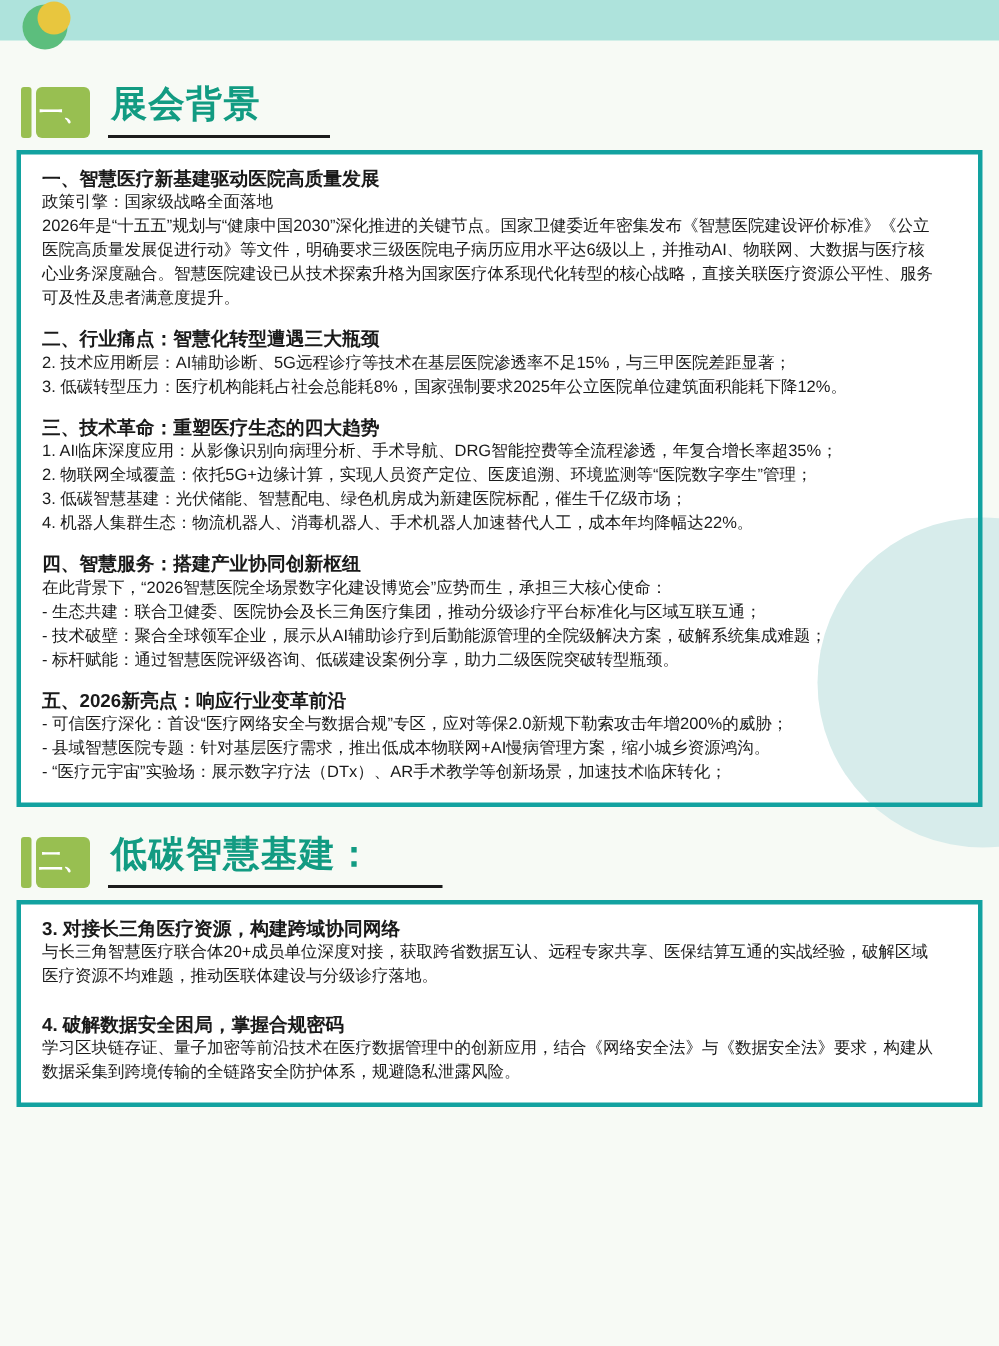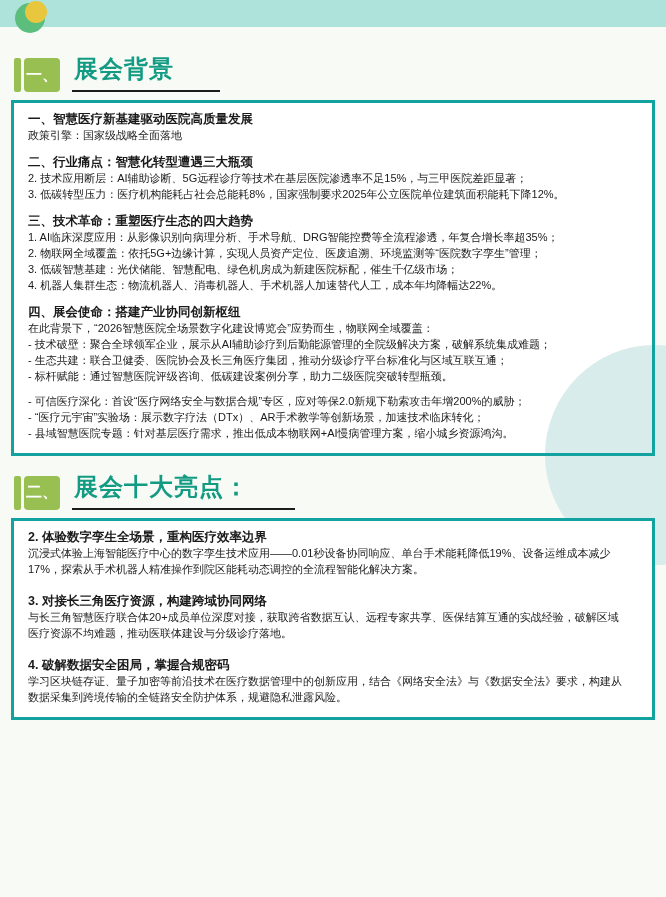--- a/index.html
+++ b/index.html
@@ -64,71 +64,69 @@
   </div>
 </div>
 
 <div class="card">
   <div class="deco-circle"></div>
   <div class="card-inner">
 
     <div class="card-section">
       <div class="sec-heading">一、智慧医疗新基建驱动医院高质量发展</div>
       <div class="sec-line">政策引擎：国家级战略全面落地</div>
+      <div class="sec-line">2026年是“十五五”规划与“健康中国2030”深化推进的关键节点。国家卫健委近年密集发布《智慧医院建设评价标准》《公立医院高质量发展促进行动》等文件，明确要求三级医院电子病历应用水平达6级以上，并推动AI、物联网、大数据与医疗核心业务深度融合。智慧医院建设已从技术探索升格为国家医疗体系现代化转型的核心战略，直接关联医疗资源公平性、服务可及性及患者满意度提升。</div>
     </div>
 
     <div class="card-section">
       <div class="sec-heading">二、行业痛点：智慧化转型遭遇三大瓶颈</div>
       <div class="sec-line">2. 技术应用断层：AI辅助诊断、5G远程诊疗等技术在基层医院渗透率不足15%，与三甲医院差距显著；</div>
       <div class="sec-line">3. 低碳转型压力：医疗机构能耗占社会总能耗8%，国家强制要求2025年公立医院单位建筑面积能耗下降12%。</div>
     </div>
 
     <div class="card-section">
       <div class="sec-heading">三、技术革命：重塑医疗生态的四大趋势</div>
       <div class="sec-line">1. AI临床深度应用：从影像识别向病理分析、手术导航、DRG智能控费等全流程渗透，年复合增长率超35%；</div>
       <div class="sec-line">2. 物联网全域覆盖：依托5G+边缘计算，实现人员资产定位、医废追溯、环境监测等“医院数字孪生”管理；</div>
       <div class="sec-line">3. 低碳智慧基建：光伏储能、智慧配电、绿色机房成为新建医院标配，催生千亿级市场；</div>
       <div class="sec-line">4. 机器人集群生态：物流机器人、消毒机器人、手术机器人加速替代人工，成本年均降幅达22%。</div>
     </div>
 
     <div class="card-section">
-      <div class="sec-heading">四、展会使命：搭建产业协同创新枢纽</div>
-      <div class="sec-line">在此背景下，“2026智慧医院全场景数字化建设博览会”应势而生，物联网全域覆盖：</div>
+      <div class="sec-heading">四、智慧服务：搭建产业协同创新枢纽</div>
+      <div class="sec-line">在此背景下，“2026智慧医院全场景数字化建设博览会”应势而生，承担三大核心使命：</div>
+      <div class="sec-line">- 生态共建：联合卫健委、医院协会及长三角医疗集团，推动分级诊疗平台标准化与区域互联互通；</div>
       <div class="sec-line">- 技术破壁：聚合全球领军企业，展示从AI辅助诊疗到后勤能源管理的全院级解决方案，破解系统集成难题；</div>
-      <div class="sec-line">- 生态共建：联合卫健委、医院协会及长三角医疗集团，推动分级诊疗平台标准化与区域互联互通；</div>
       <div class="sec-line">- 标杆赋能：通过智慧医院评级咨询、低碳建设案例分享，助力二级医院突破转型瓶颈。</div>
     </div>
 
     <div class="card-section">
+      <div class="sec-heading">五、2026新亮点：响应行业变革前沿</div>
       <div class="sec-line">- 可信医疗深化：首设“医疗网络安全与数据合规”专区，应对等保2.0新规下勒索攻击年增200%的威胁；</div>
+      <div class="sec-line">- 县域智慧医院专题：针对基层医疗需求，推出低成本物联网+AI慢病管理方案，缩小城乡资源鸿沟。</div>
       <div class="sec-line">- “医疗元宇宙”实验场：展示数字疗法（DTx）、AR手术教学等创新场景，加速技术临床转化；</div>
-      <div class="sec-line">- 县域智慧医院专题：针对基层医疗需求，推出低成本物联网+AI慢病管理方案，缩小城乡资源鸿沟。</div>
     </div>
 
   </div>
 </div>
 
 <div class="section-header" style="margin-top:15px;">
   <div class="badge-bar"></div>
   <div class="badge">
     <span>二、</span>
   </div>
   <div class="title-wrap">
-    <span class="section-title">展会十大亮点：</span>
+    <span class="section-title">低碳智慧基建：</span>
   </div>
 </div>
 
 <div class="card">
   <div class="card-inner">
 
 
-    <div class="card-section card2-gap">
-      <div class="sec-heading">2. 体验数字孪生全场景，重构医疗效率边界</div>
-      <div class="sec-line">沉浸式体验上海智能医疗中心的数字孪生技术应用——0.01秒设备协同响应、单台手术能耗降低19%、设备运维成本减少17%，探索从手术机器人精准操作到院区能耗动态调控的全流程智能化解决方案。</div>
-    </div>
 
     <div class="card-section card2-gap">
       <div class="sec-heading">3. 对接长三角医疗资源，构建跨域协同网络</div>
       <div class="sec-line">与长三角智慧医疗联合体20+成员单位深度对接，获取跨省数据互认、远程专家共享、医保结算互通的实战经验，破解区域医疗资源不均难题，推动医联体建设与分级诊疗落地。</div>
     </div>
 
     <div class="card-section">
       <div class="sec-heading">4. 破解数据安全困局，掌握合规密码</div>
       <div class="sec-line">学习区块链存证、量子加密等前沿技术在医疗数据管理中的创新应用，结合《网络安全法》与《数据安全法》要求，构建从数据采集到跨境传输的全链路安全防护体系，规避隐私泄露风险。</div>
     </div>

